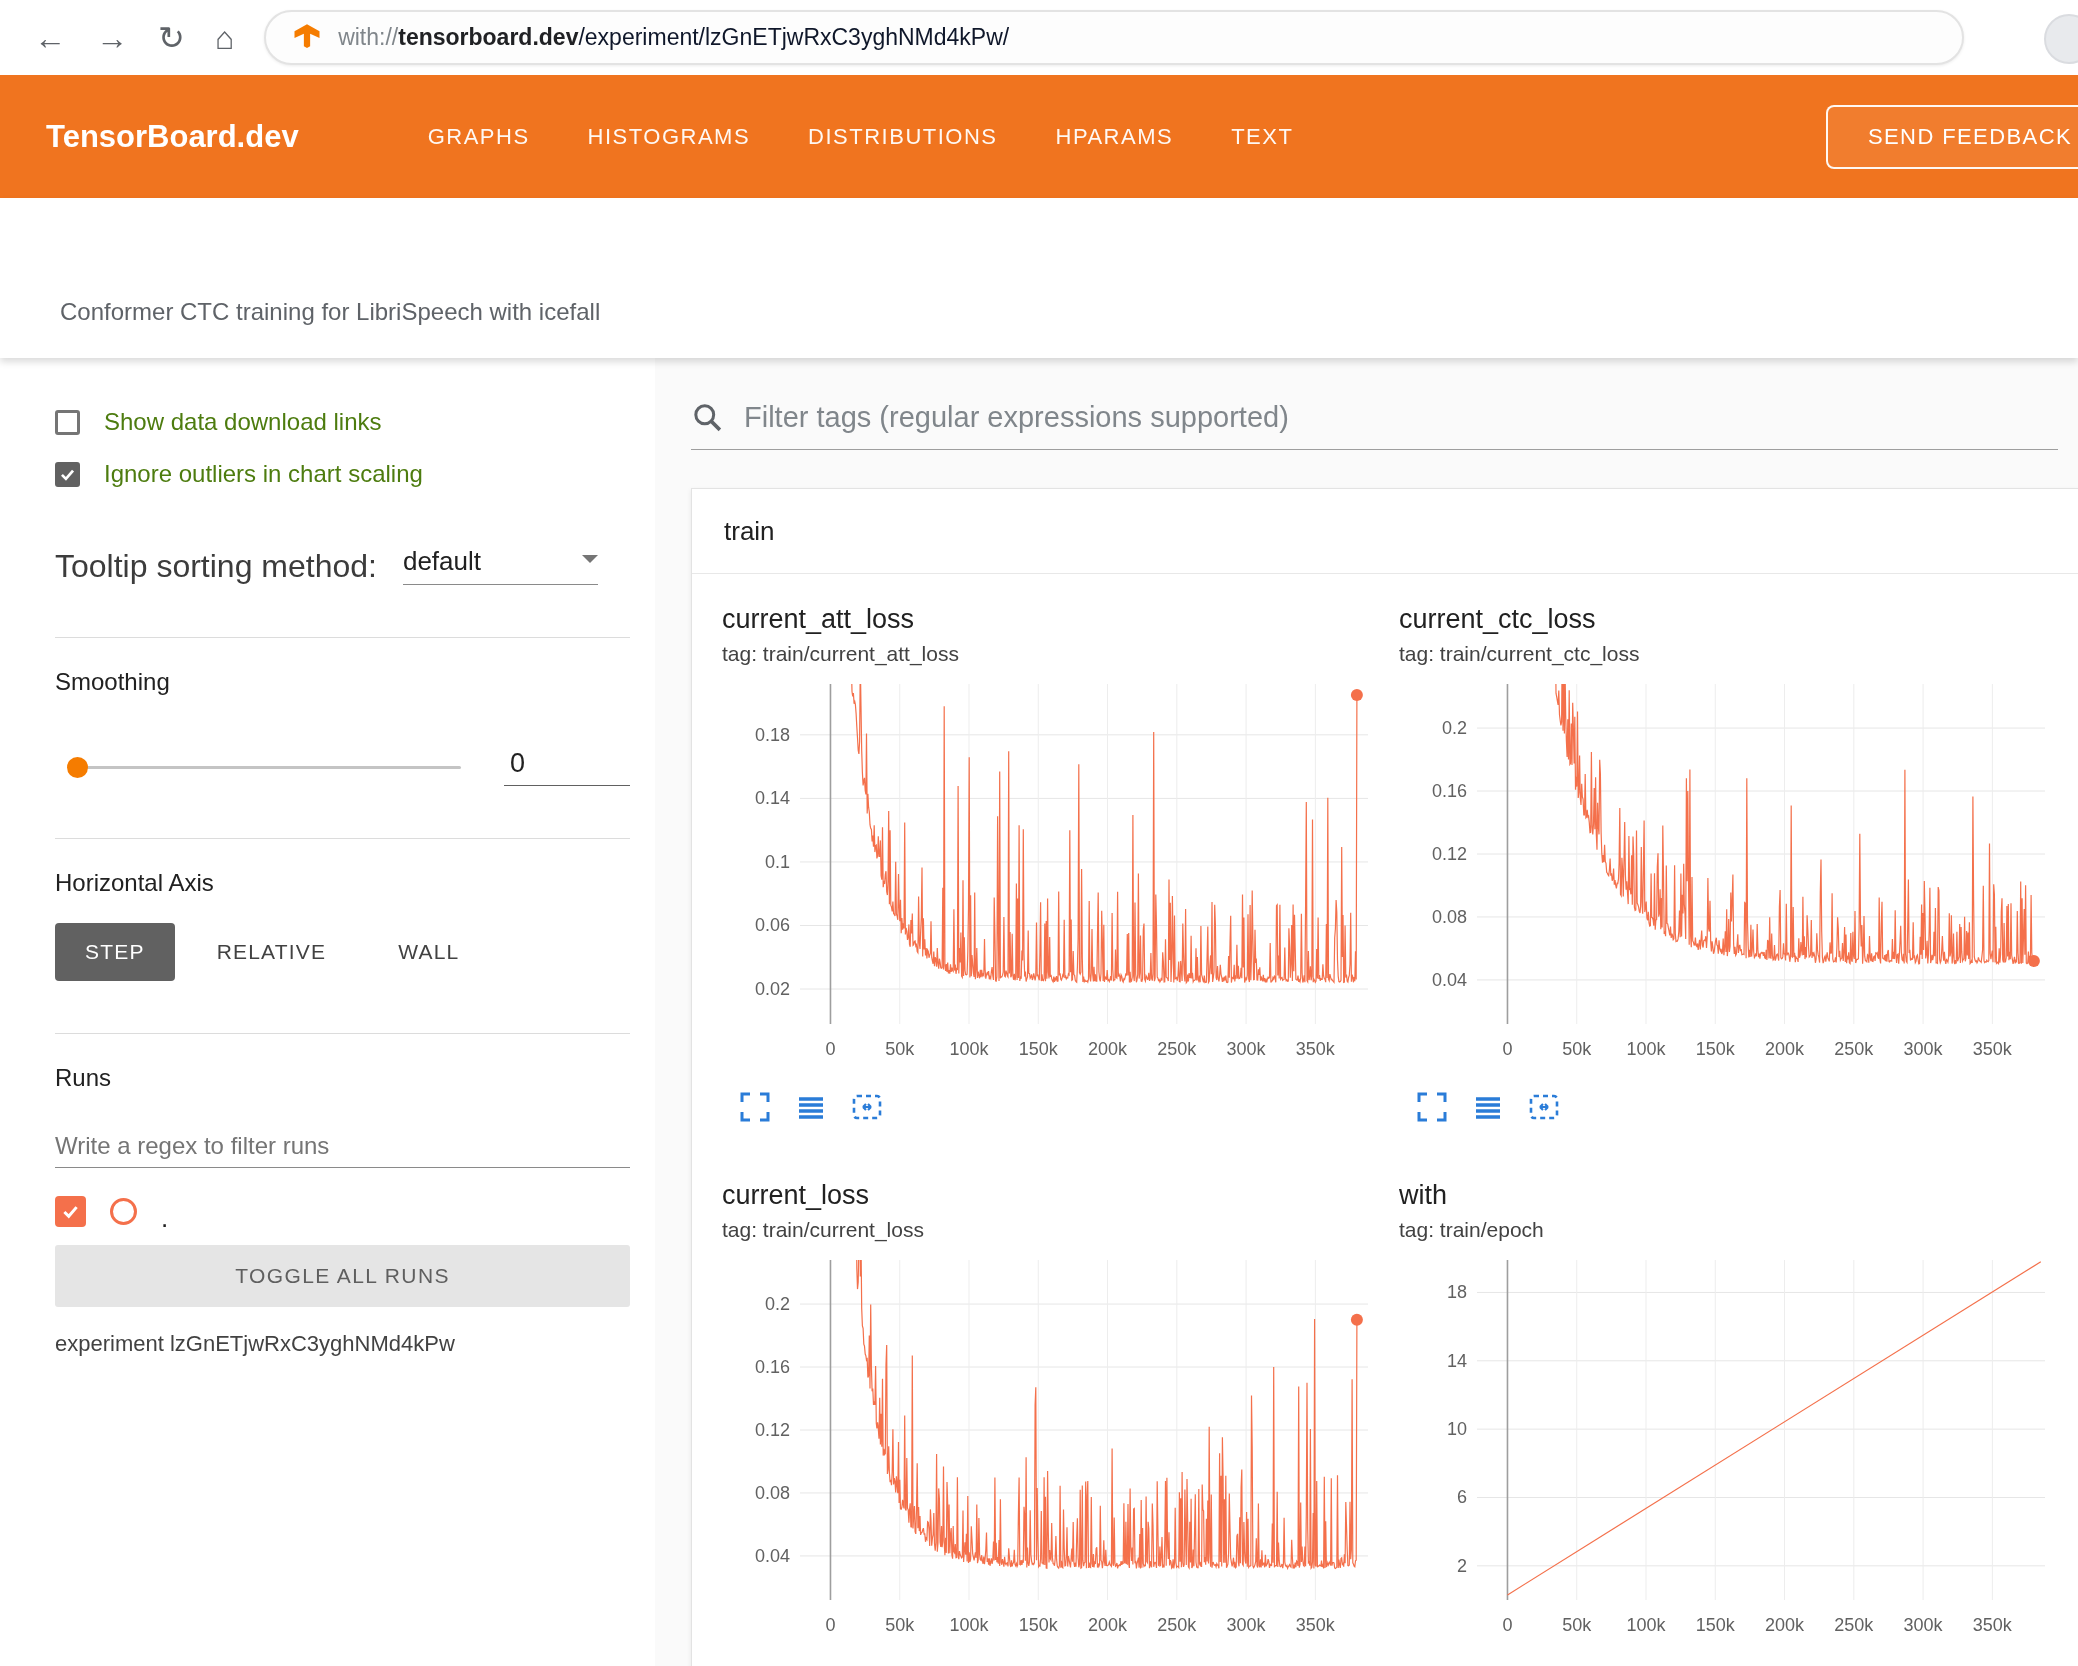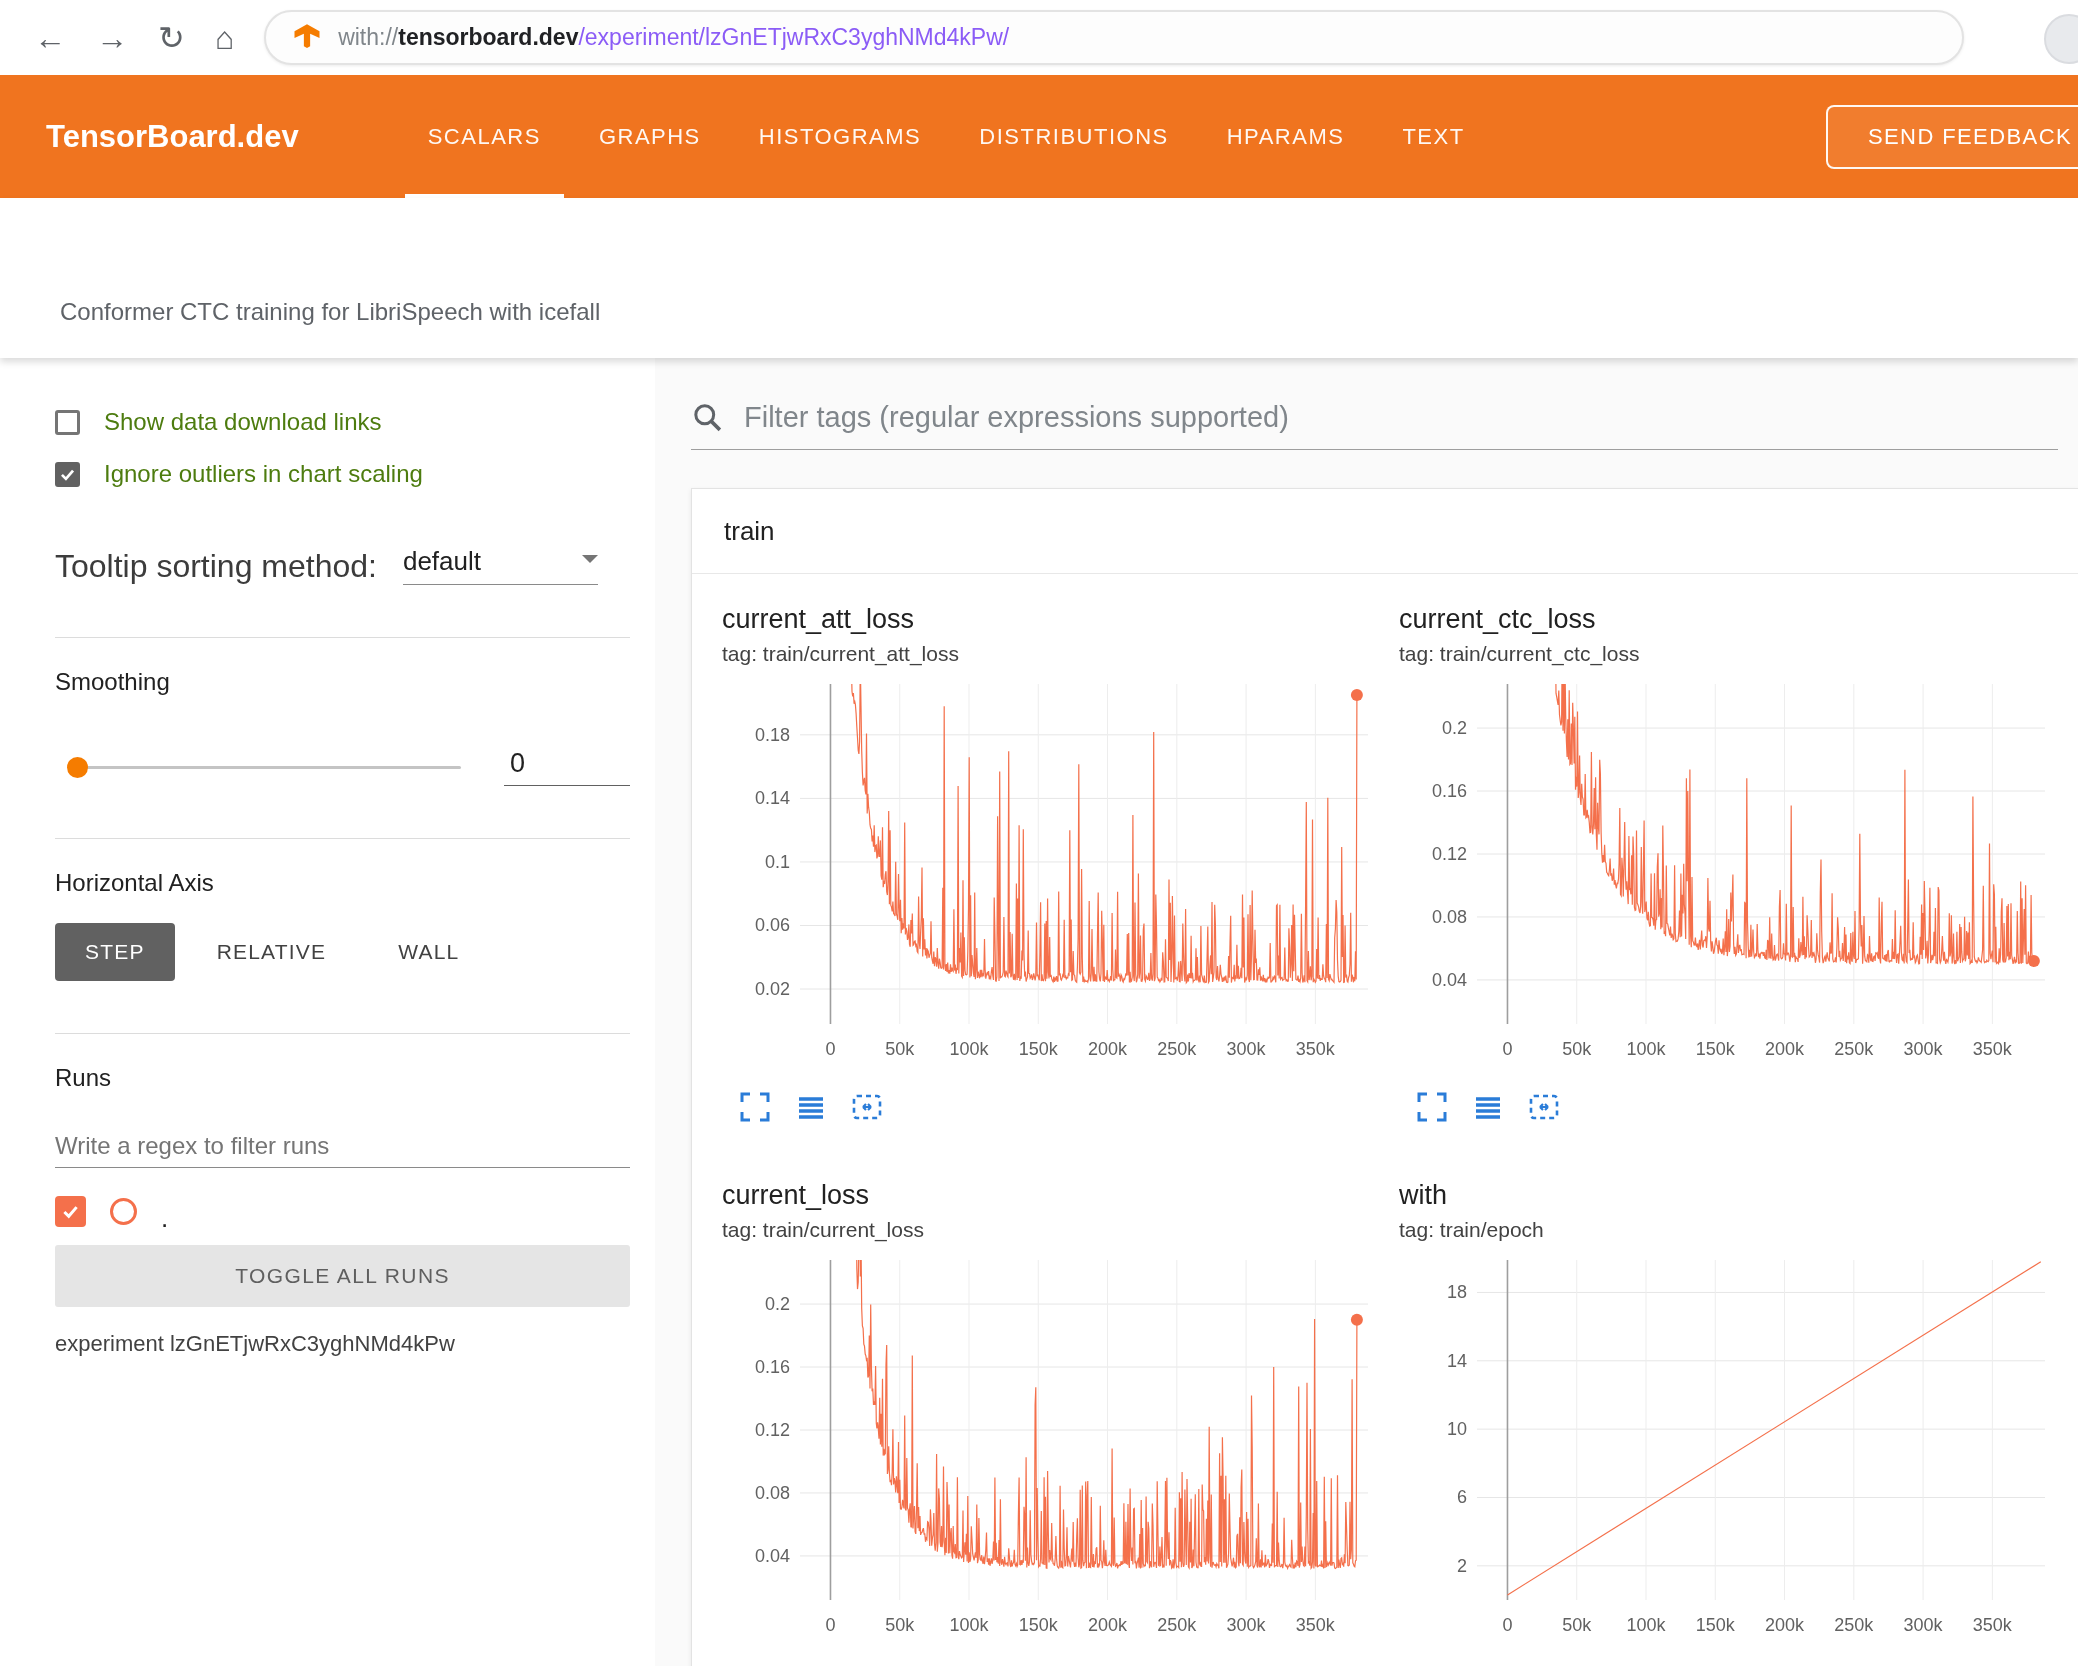--- a/index.html
+++ b/index.html
@@ -9,21 +9,21 @@
   
   .browser-bar{position:absolute;top:0;left:0;right:0;height:75px;background:#fff;
     display:flex;align-items:center;gap:30px;padding-left:34px;box-sizing:border-box;}
   .nav-btn{font-size:32px;color:#5f6368;line-height:1;cursor:default;}
   .url-bar{width:1700px;height:55px;background:#fdfdfd;border:2px solid #e3e3e3;
     border-radius:28px;display:flex;align-items:center;gap:16px;padding:0 26px;
     box-sizing:border-box;box-shadow:0 1px 3px rgba(0,0,0,0.08);}
   .url-text{font-size:23px;white-space:nowrap;overflow:hidden;}
   .url-text .scheme{color:#80868b;}
   .url-text .host{color:#202124;font-weight:bold;}
-  .url-text .path{color:#8b5cf6;}
+  .url-text .path{color:#0f172a;}
   .profile-circle{position:absolute;right:-16px;top:14px;width:46px;height:46px;
     border-radius:50%;background:#e8eaed;border:2px solid #dadce0;}
 
   
   .app-header{position:absolute;top:75px;left:0;right:0;height:123px;background:#f0741f;
     display:flex;align-items:stretch;}
   .brand{font-size:31px;font-weight:bold;color:#fff;align-self:center;
     margin-left:46px;margin-right:100px;white-space:nowrap;}
   .tabs{display:flex;align-items:stretch;}
   .tab{display:flex;align-items:center;padding:0 29px;color:rgba(255,255,255,0.95);
@@ -124,21 +124,20 @@
       <path d="M2 6.5 L12 1 L22 6.5 L22 12 L14.5 8.5 L14.5 18.5 L12 20 L9.5 18.5 L9.5 8.5 L2 12 Z" fill="#f57c00"></path>
     </svg>
     <span class="url-text"><span class="scheme">with://</span><span class="host">tensorboard.dev</span><span class="path">/experiment/lzGnETjwRxC3yghNMd4kPw/</span></span>
   </div>
   <div class="profile-circle"></div>
 </div>
 
 <div class="app-header">
   <div class="brand">TensorBoard.dev</div>
   <div class="tabs">
-    <div class="tab active">SCALARS</div>
     <div class="tab">GRAPHS</div>
     <div class="tab">HISTOGRAMS</div>
     <div class="tab">DISTRIBUTIONS</div>
     <div class="tab">HPARAMS</div>
     <div class="tab">TEXT</div>
   </div>
   <button class="feedback-btn">SEND FEEDBACK</button>
 </div>
 
 <div class="subtitle-bar">

